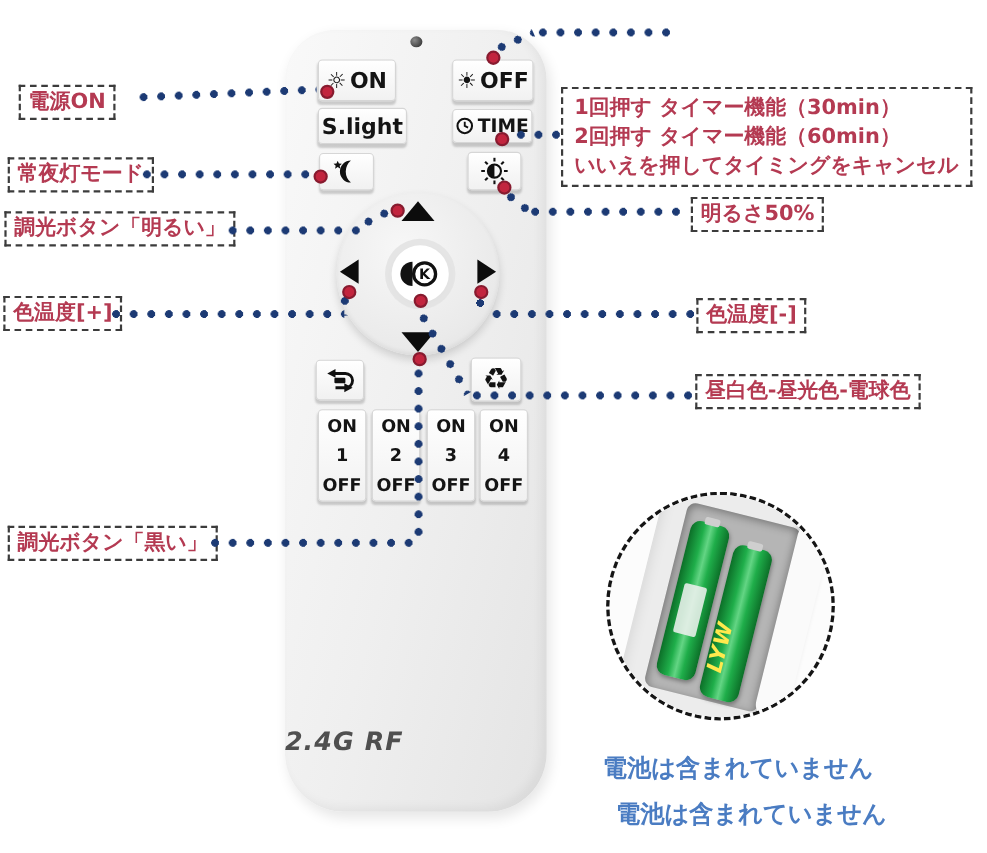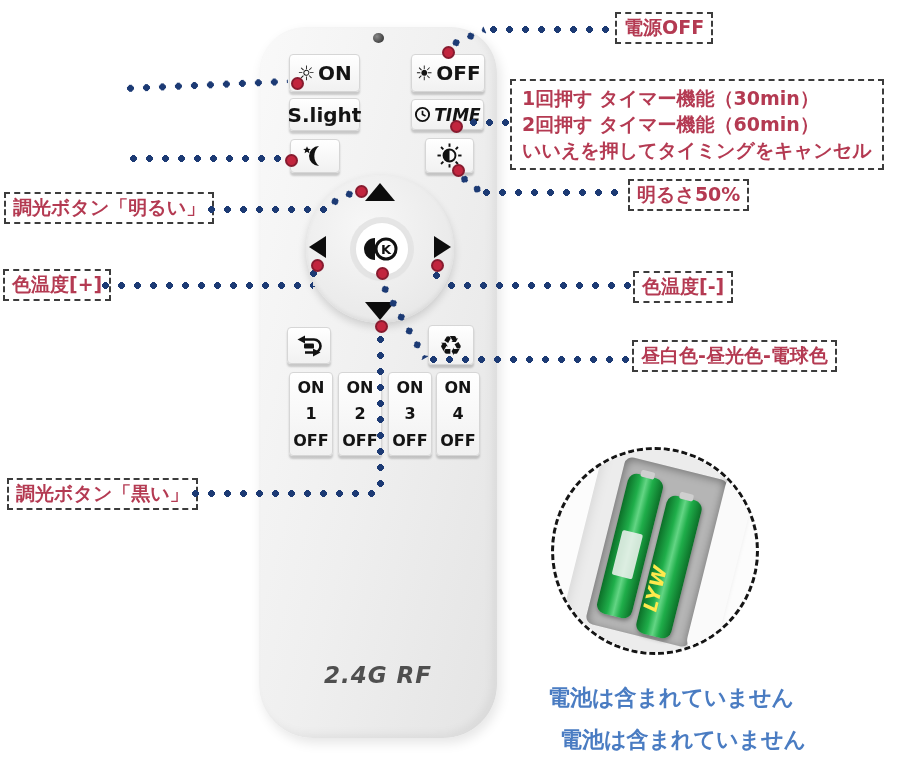--- a/index.html
+++ b/index.html
@@ -18,23 +18,23 @@
   .remote{position:absolute;left:259px;top:27px;width:238px;height:711px;
     border-radius:46px 46px 54px 54px;
     background:linear-gradient(105deg,#f9f9f9 0%,#efefef 52%,#e4e4e4 100%);
     box-shadow:3px 5px 12px rgba(0,0,0,.10), inset -5px -4px 10px rgba(0,0,0,.05);}
   .led{position:absolute;left:373px;top:33px;width:11px;height:10px;border-radius:50%;
     background:radial-gradient(circle at 35% 35%,#8a8a8a,#242424);}
   .rbtn{position:absolute;display:flex;align-items:center;justify-content:center;gap:3px;
     background:linear-gradient(#ffffff,#f1f1f1);border:1px solid #d6d6d6;border-radius:4px;
     box-shadow:0 3px 2px rgba(0,0,0,.18);color:var(--ink);font-weight:bold;
     font-family:"DejaVu Sans",sans-serif;cursor:pointer;}
-  .t20{font-size:20px;} .t17{font-size:17px;font-style:italic;}
+  .t20{font-size:20px;} .t17{font-size:17px;}
   .chan{flex-direction:column;line-height:1.45;font-size:16px;}
-  .brand{position:absolute;left:259px;top:662px;width:238px;text-align:center;
+  .brand{position:absolute;left:259px;top:662px;width:238px;
     font-size:23px;font-weight:bold;font-style:italic;color:#4f4f4f;letter-spacing:1px;}
 
   
   .dpad{position:absolute;left:306px;top:175px;width:148px;height:148px;border-radius:50%;
     background:radial-gradient(circle at 40% 35%,#f7f7f7,#eaeaea 68%,#e0e0e0);
     box-shadow:0 4px 8px rgba(0,0,0,.15), inset 0 -2px 4px rgba(0,0,0,.06);}
   .arr{position:absolute;width:0;height:0;cursor:pointer;}
   .arr-up{left:365px;top:183px;border-left:15px solid transparent;border-right:15px solid transparent;border-bottom:18px solid #0c0c0c;}
   .arr-down{left:365px;top:302px;border-left:15px solid transparent;border-right:15px solid transparent;border-top:18px solid #0c0c0c;}
   .arr-left{left:309px;top:236px;border-top:11px solid transparent;border-bottom:11px solid transparent;border-right:17px solid #0c0c0c;}
@@ -91,21 +91,21 @@
   <button class="rbtn t20" style="left:289px;top:54px;width:71px;height:38px;">
     <span>☼</span>
     <span>ON</span>
   </button>
 
   <button class="rbtn t20" style="left:411px;top:54px;width:74px;height:38px;">
     <span>☀</span>
     <span>OFF</span>
   </button>
 
-  <button class="rbtn t20" style="left:289px;top:98px;width:71px;height:33px;">
+  <button class="rbtn t20" style="left:289px;top:98px;width:81px;height:33px;">
     <span>S.light</span>
   </button>
 
   <button class="rbtn t17" style="left:411px;top:99px;width:73px;height:31px;">
     <span style="display:flex;">
       <svg width="17" height="17" viewBox="0 0 18 18">
           <circle cx="9" cy="9" r="7" fill="none" stroke="#111" stroke-width="2"></circle>
           <path d="M9 5 V9 L12.2 10.6" stroke="#111" stroke-width="1.8" fill="none"></path>
         </svg>
     </span>
@@ -186,26 +186,27 @@
     <span>OFF</span>
   </button>
   <button class="rbtn chan" style="left:436px;top:372px;width:44px;height:84px;">
     <span>ON</span>
     <span>4</span>
     <span>OFF</span>
   </button>
 
   <div class="brand">2.4G RF</div>
 
-  <div class="anno" style="left:615px;top:12px;">電源OFF</div>
+  <div class="anno" style="left:17px;top:77px;">電源ON</div>
   <div class="anno timer-box" style="left:510px;top:79px;">
     <div>1回押す タイマー機能（30min）</div>
     <div>2回押す タイマー機能（60min）</div>
     <div>いいえを押してタイミングをキャンセル</div>
   </div>
+  <div class="anno" style="left:7px;top:143px;">常夜灯モード</div>
   <div class="anno" style="left:4px;top:192px;">調光ボタン「明るい」</div>
   <div class="anno" style="left:628px;top:179px;">明るさ50%</div>
   <div class="anno" style="left:633px;top:271px;">色温度[-]</div>
   <div class="anno" style="left:3px;top:269px;">色温度[+]</div>
   <div class="anno" style="left:632px;top:340px;">昼白色-昼光色-電球色</div>
   <div class="anno" style="left:7px;top:478px;">調光ボタン「黒い」</div>
 
   <div class="dh" style="left:126px;top:84px;width:162px;transform:rotate(-2.5deg);"></div>
   <div class="dh" style="left:452px;top:40px;width:36px;transform:rotate(-24deg);"></div>
   <div class="dh" style="left:489px;top:25px;width:124px;"></div>

